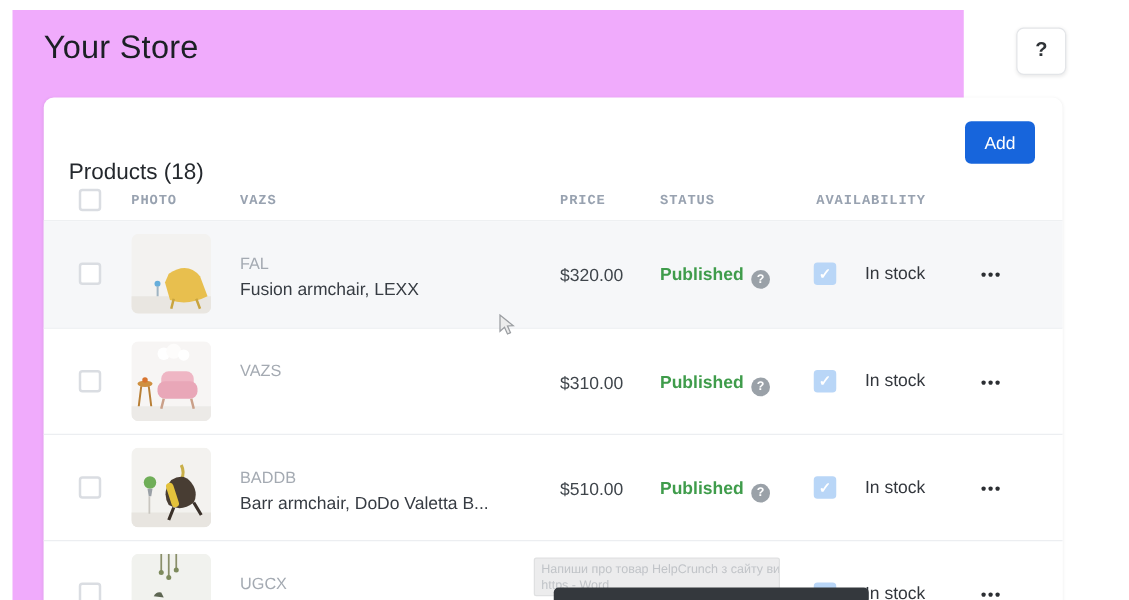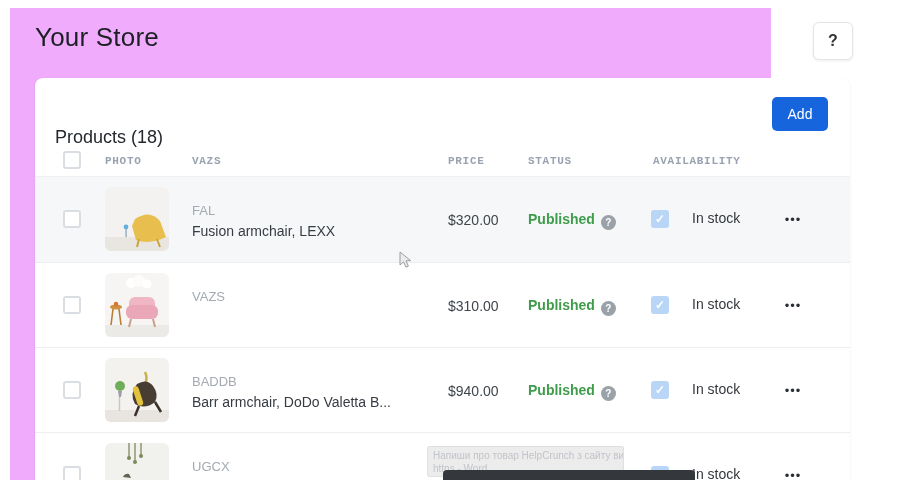--- a/index.html
+++ b/index.html
@@ -147,21 +147,21 @@
             <path d="M32 26 q10 -6 16 2 q6 8 2 16 q-10 8 -20 2 q-6 -10 2 -20 z" fill="#483d33"></path>
             <rect x="30" y="28" width="6" height="20" rx="3" fill="#e3c23c" transform="rotate(-18 33 38)"></rect>
             <path d="M34 48 l-4 10 M50 44 l6 10" stroke="#3a312a" stroke-width="2.5"></path>
             <circle cx="15" cy="28" r="5" fill="#6fae58"></circle>
             <path d="M13 33 h4 l-1 6 h-2 z" fill="#9aa0a6"></path>
             <path d="M14.5 39 v14" stroke="#c9c6c0" stroke-width="1.4"></path>
           </svg>
         </div>
         <span class="sku">BADDB</span>
         <span class="pname">Barr armchair, DoDo Valetta B...</span>
-        <span class="price">$940.00</span>
+        <span class="price">$510.00</span>
         <span class="status"><span>Published</span><span class="qbadge">?</span></span>
         <span class="cb stock checked">✓</span>
         <span class="stock-label">In stock</span>
         <button class="menu-btn">•••</button>
       </div>
 
       <div class="row row-4">
         <span class="cb sel"></span>
         <div class="photo">
           <svg width="64" height="64" viewBox="0 0 64 64">

